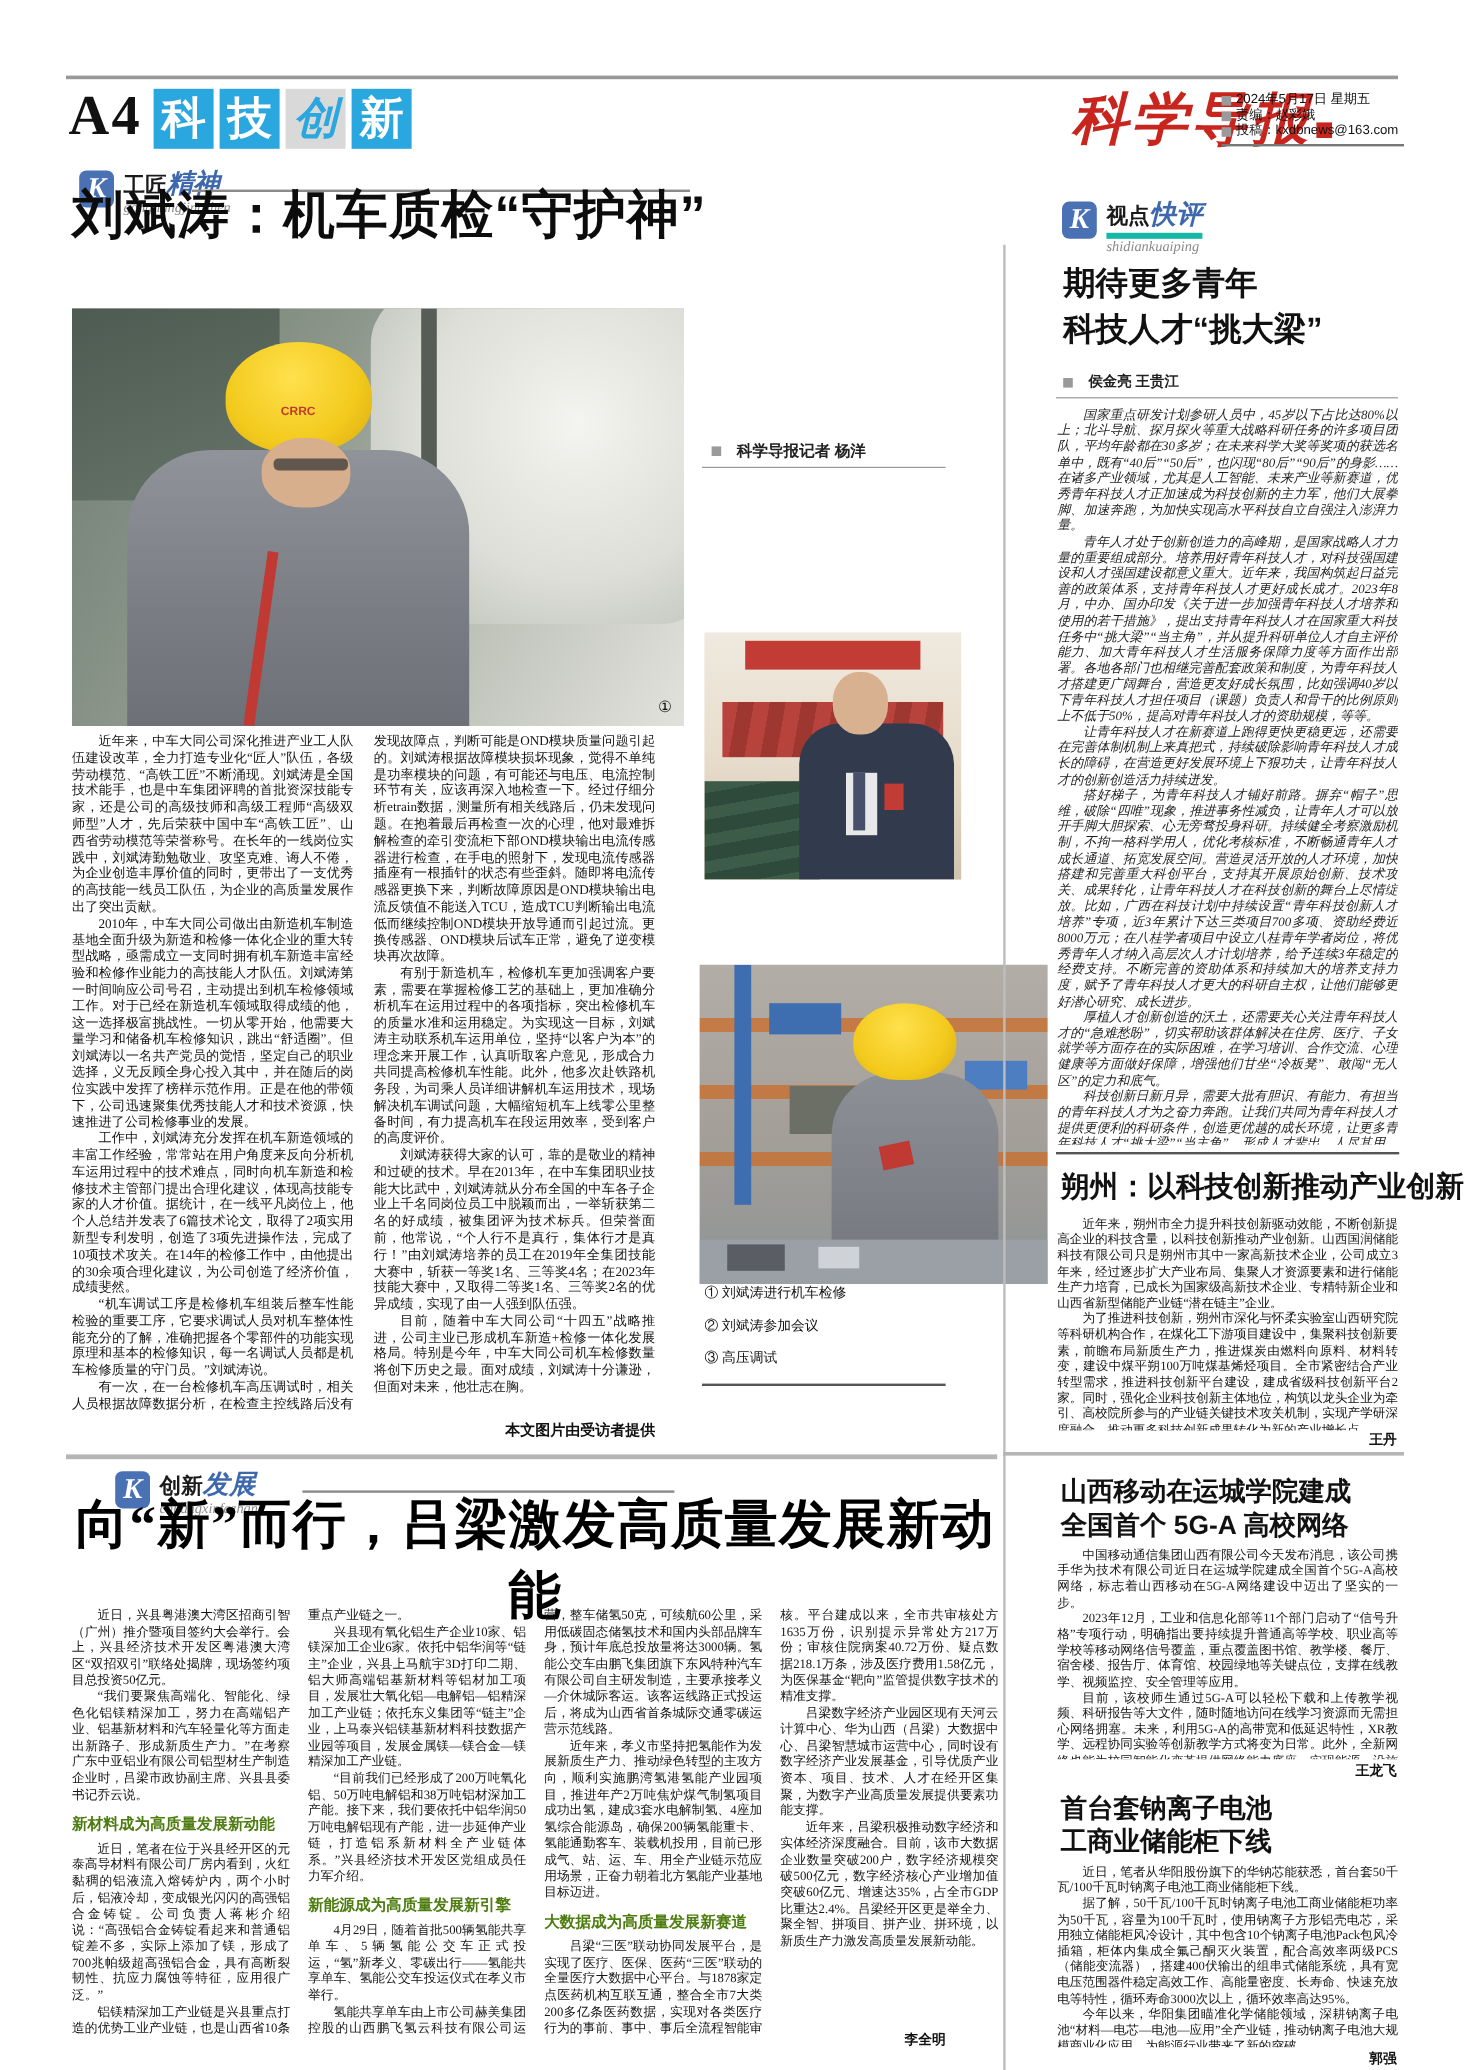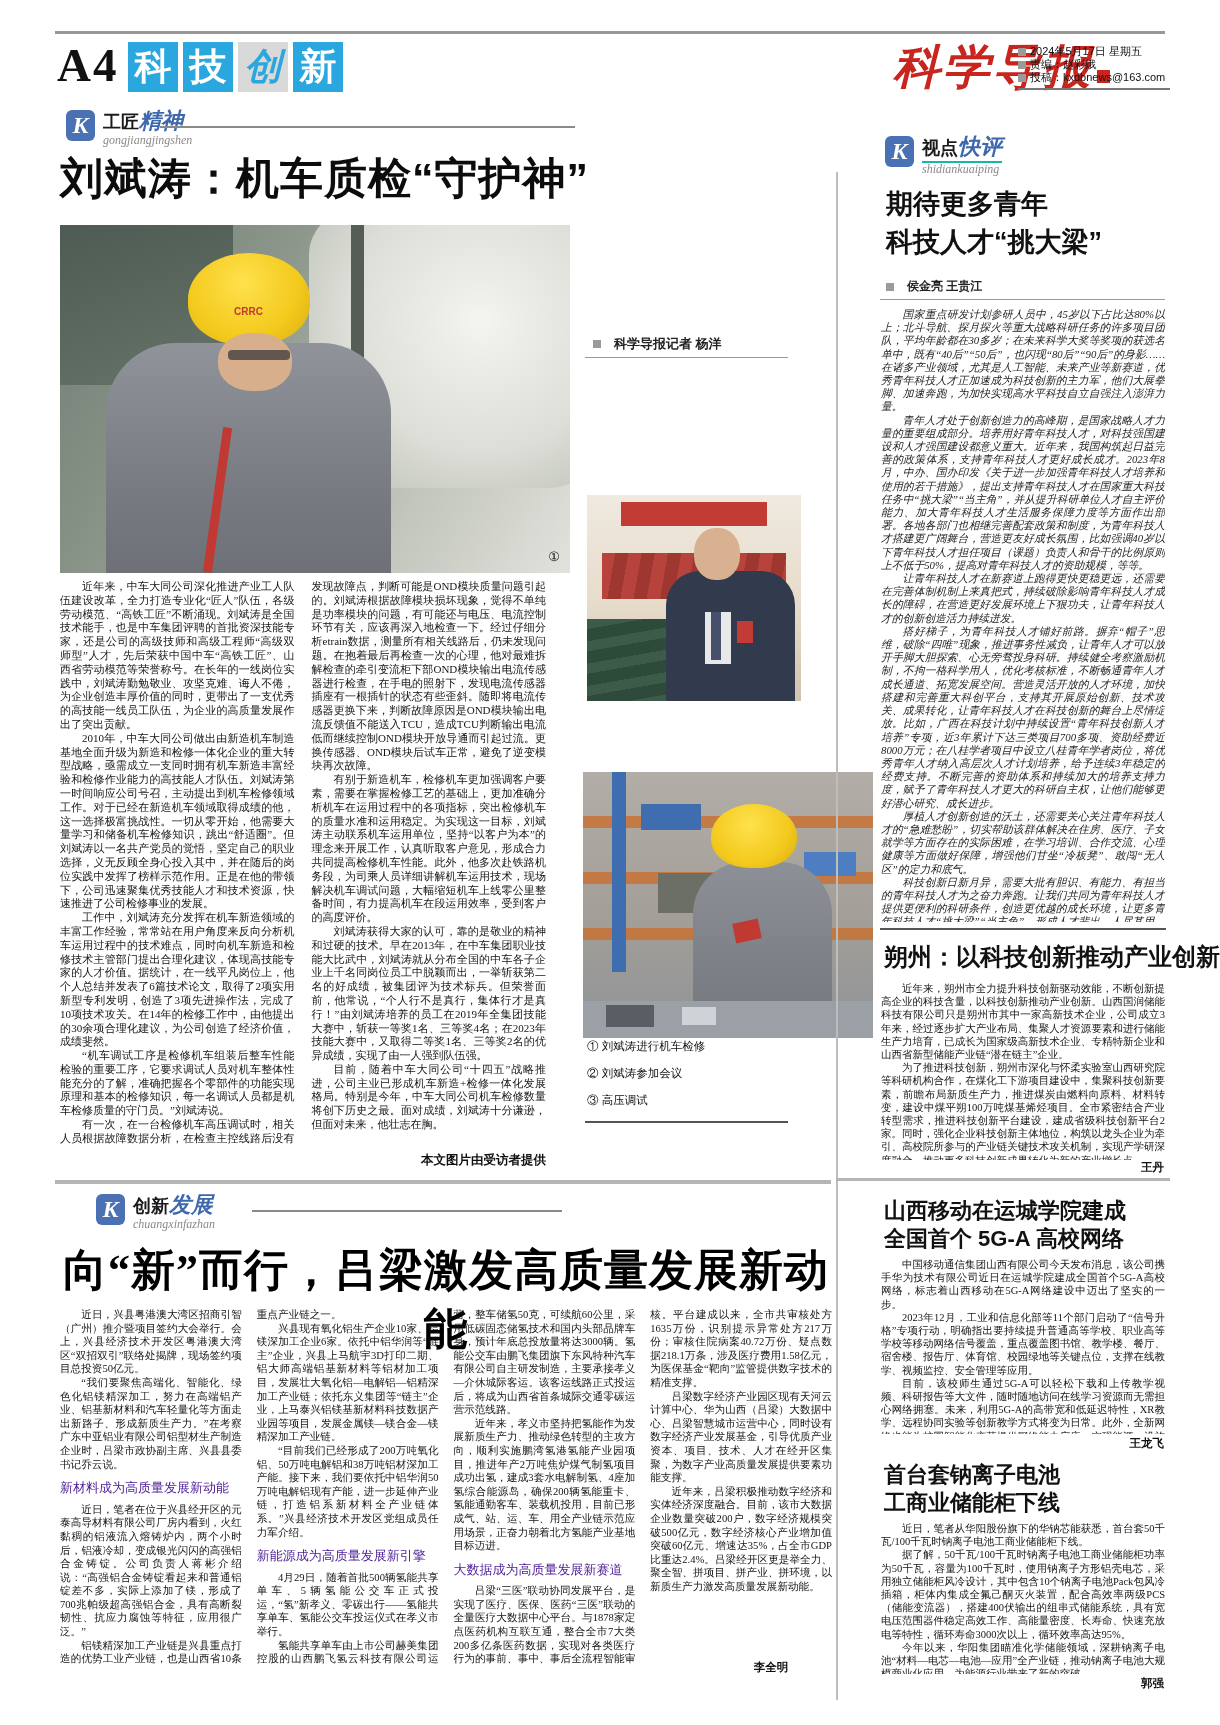--- a/index.html
+++ b/index.html
@@ -1,18 +1,18 @@
 <!DOCTYPE html>
 <html><head>
 <meta charset="utf-8">
 <style>
   html,body{margin:0;padding:0;background:#e8e8e8;}
   .page{position:relative;width:1220px;height:1725px;background:#ffffff;margin:0 auto;
         font-family:"Liberation Serif",serif;color:#141414;overflow:hidden;}
-  .abs{position:absolute;}
+  .abs{position:absolute;margin-top:32px;}
   
   .top-rule{left:55px;top:31px;width:1110px;height:3px;background:#989898;}
   .page-no{left:57px;top:38px;font-size:47px;font-weight:bold;letter-spacing:2px;color:#111;}
   .tiles{left:128px;top:42px;display:flex;gap:5px;}
   .tile{width:50px;height:50px;background:#2aa7de;color:#fff;display:flex;align-items:center;justify-content:center;
         font-family:"Liberation Sans",sans-serif;font-weight:bold;font-size:37px;}
   .tile.alt{background:#d9d9d9;color:#2aa7de;font-family:"Liberation Serif",serif;font-style:italic;}
   .masthead{left:893px;top:36px;font-size:47px;font-weight:bold;font-style:italic;color:#c9251f;letter-spacing:3px;}
   .seal{display:inline-block;width:13px;height:13px;background:#c9251f;margin-left:4px;}
   .header-info{left:1018px;top:45px;width:152px;border-bottom:2px solid #777;padding-bottom:4px;
@@ -21,21 +21,21 @@
   .sq{width:8px;height:8px;background:#9a9a9a;flex:0 0 auto;}
   
   .badge{display:flex;align-items:flex-start;gap:8px;}
   .k-tile{width:29px;height:31px;background:#4a71b4;color:#fff;border-radius:6px;text-align:center;line-height:31px;
           font-family:"Liberation Serif",serif;font-weight:bold;font-style:italic;font-size:24px;flex:0 0 auto;}
   .badge-words{white-space:nowrap;line-height:22px;}
   .badge-w1{font-family:"Liberation Sans",sans-serif;font-weight:bold;font-size:18px;color:#1a1a1a;}
   .badge-w2{font-family:"Liberation Serif",serif;font-weight:bold;font-style:italic;font-size:22px;color:#3d68ae;}
   .badge-pinyin{font-style:italic;font-size:12px;color:#8a8a8a;line-height:13px;}
   .badge-ext{height:2px;background:#8a8a8a;}
-  .vp-underline{border-bottom:2px solid #14b8a6;padding-bottom:1px;}
+  .vp-underline{border-bottom:5px solid #14b8a6;padding-bottom:1px;}
   
   .headline-main{left:60px;top:150px;font-family:"Liberation Sans",sans-serif;font-weight:900;font-size:43px;
                  letter-spacing:1px;color:#0c0c0c;white-space:nowrap;}
   .byline{font-family:"Liberation Sans",sans-serif;font-size:13px;font-weight:bold;color:#222;display:flex;gap:13px;align-items:center;}
   .byline-rule{left:585px;top:357px;width:203px;height:1px;background:#999;}
   .main-text{left:60px;top:580px;width:486px;height:585px;column-count:2;column-gap:17px;overflow:hidden;
              font-size:11px;line-height:13.8px;text-align:justify;}
   .para{margin:0;text-indent:2em;}
   .credit{left:300px;top:1152px;width:246px;text-align:right;font-family:"Liberation Sans",sans-serif;
           font-weight:bold;font-size:12.5px;color:#111;}
@@ -83,22 +83,22 @@
   .pb-helmet{position:absolute;left:44%;top:12%;width:86px;height:64px;border-radius:52% 52% 46% 46%;
              background:radial-gradient(circle at 45% 32%,#ffe14d 0%,#f3ca1d 60%,#d8ab12 100%);}
   .pb-bench{position:absolute;left:0;bottom:0;width:100%;height:14%;background:#9aa0a6;}
   .pb-part1{position:absolute;left:8%;bottom:4%;width:48px;height:22px;background:#5a5e64;}
   .pb-part2{position:absolute;left:34%;bottom:5%;width:34px;height:18px;background:#cfd3d7;}
   
   .divider-thick{left:55px;top:1180px;width:776px;height:4px;background:#b5b5b5;}
   .headline-bottom{left:60px;top:1241px;width:772px;text-align:center;font-weight:900;font-size:44px;color:#000;letter-spacing:1px;}
   .bottom-text{left:60px;top:1308px;width:772px;height:397px;column-count:4;column-gap:15px;overflow:hidden;
                font-size:10.6px;line-height:13.6px;text-align:justify;}
-  .subhead{font-family:"Liberation Sans",sans-serif;font-size:13px;font-weight:normal;margin:10px 0 8px 0;
-           text-indent:0;break-inside:avoid;color:#4c1d95;}
+  .subhead{font-family:"Liberation Sans",sans-serif;font-size:13px;font-weight:bold;margin:10px 0 8px 0;
+           text-indent:0;break-inside:avoid;color:#4d7c0f;}
   .signature{font-weight:bold;font-size:11.5px;text-align:right;font-family:"Liberation Sans",sans-serif;color:#111;}
   .sig-liquanming{left:712px;top:1660px;width:118px;text-align:center;}
   
   .vrule{left:836px;top:172px;width:2px;height:1528px;background:#bdbdbd;}
   .hrule-right{left:836px;top:1178px;width:334px;height:3px;background:#b5b5b5;}
   .vp-headline{left:886px;font-family:"Liberation Sans",sans-serif;font-weight:bold;font-size:27px;color:#111;white-space:nowrap;}
   .vp-byline{left:886px;top:278px;font-size:12px;}
   .vp-byline-rule{left:880px;top:299px;width:285px;height:1px;background:#999;}
   .vp-text{left:881px;top:308px;width:284px;height:614px;overflow:hidden;font-style:italic;
            font-size:10.8px;line-height:13.2px;text-align:justify;color:#1c1c1c;}

